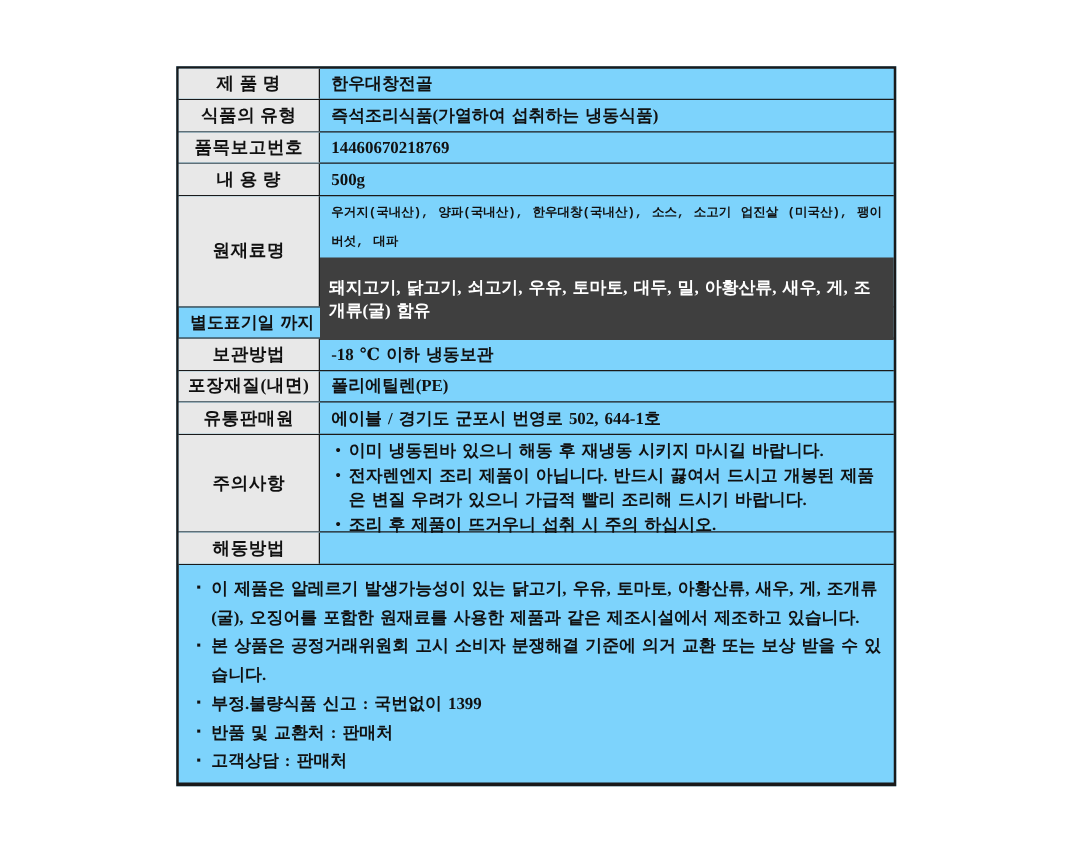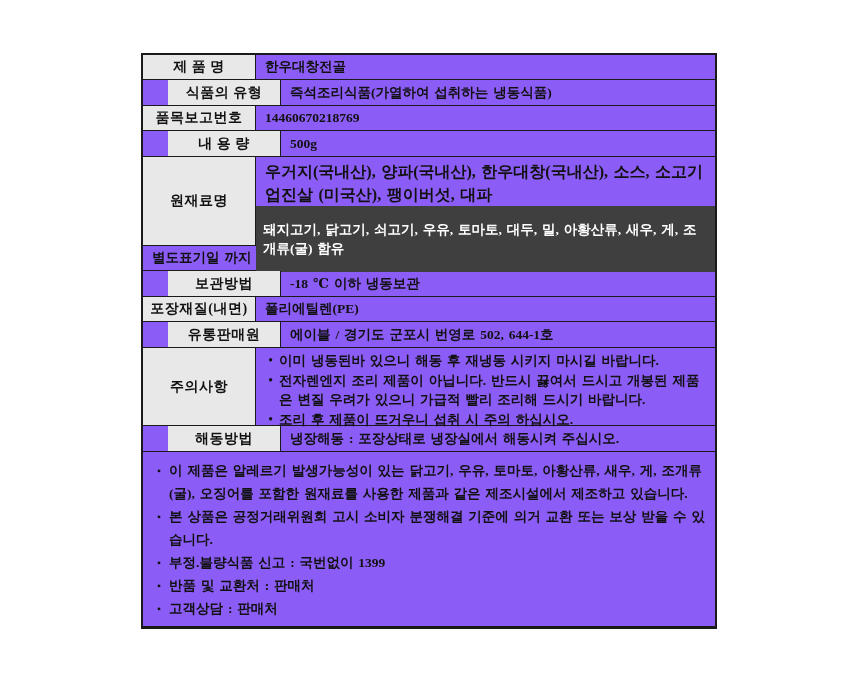--- a/index.html
+++ b/index.html
@@ -10,21 +10,21 @@
     position: relative;
     font-weight: bold;
   }
   .doc-table {
     position: absolute;
     left: 141px;
     top: 53px;
     width: 576px;
     border: 2px solid #1a1a1a;
     border-bottom-width: 3px;
-    background: #8b5cf6;
+    background: #7dd3fc;
   }
   .t-row { display: flex; border-bottom: 1px solid #1a1a1a; align-items: stretch; }
   .t-row:last-child { border-bottom: none; }
   .lbl {
     width: 113px;
     min-width: 113px;
     background: #e8e8e8;
     border-right: 1px solid #1a1a1a;
     display: flex;
     align-items: center;
@@ -37,26 +37,26 @@
   .val {
     flex: 1;
     display: flex;
     align-items: center;
     padding: 2px 9px;
     font-size: 13.5px;
     word-spacing: 1.5px;
     line-height: 1.45;
   }
   .h25 { height: 25px; }
-  .h26 { height: 26px; padding-left: 25px; }
+  .h26 { height: 26px; }
   .h-ing { height: 89px; }
   .h-caution { height: 78px; }
   .h-notes { min-height: 131px; }
   .val-col { flex-direction: column; align-items: stretch; padding: 0; }
-  .ing-main { padding: 3px 9px 0 9px; height: 49px; line-height: 23px; font-size: 16px; word-spacing: 1.5px; }
+  .ing-main { padding: 3px 9px 0 9px; height: 49px; line-height: 23px; font-size: 10px; word-spacing: 1.5px; font-family: Liberation Mono, monospace; }
   .ing-allergen {
     flex: 1;
     color: #ffffff;
     padding: 14px 7px;
     line-height: 19px;
     font-size: 13.5px;
     word-spacing: 1.5px;
     display: block;
   }
   .bullet-list { list-style: none; width: 100%; }
@@ -135,21 +135,20 @@
         <li class="bullet-item">
           <span class="bullet">•</span>
           <span>조리 후 제품이 뜨거우니 섭취 시 주의 하십시오.</span>
         </li>
       </ul>
     </div>
   </div>
 
   <div class="t-row h26">
     <div class="lbl">해동방법</div>
-    <div class="val">냉장해동 : 포장상태로 냉장실에서 해동시켜 주십시오.</div>
   </div>
 
   <div class="t-row h-notes">
     <div class="val notes-cell">
       <ul class="bullet-list notes-list">
         <li class="bullet-item">
           <span class="bullet">▪</span>
           <span>이 제품은 알레르기 발생가능성이 있는 닭고기, 우유, 토마토, 아황산류, 새우, 게, 조개류(굴), 오징어를 포함한 원재료를 사용한 제품과 같은 제조시설에서 제조하고 있습니다.</span>
         </li>
         <li class="bullet-item">

